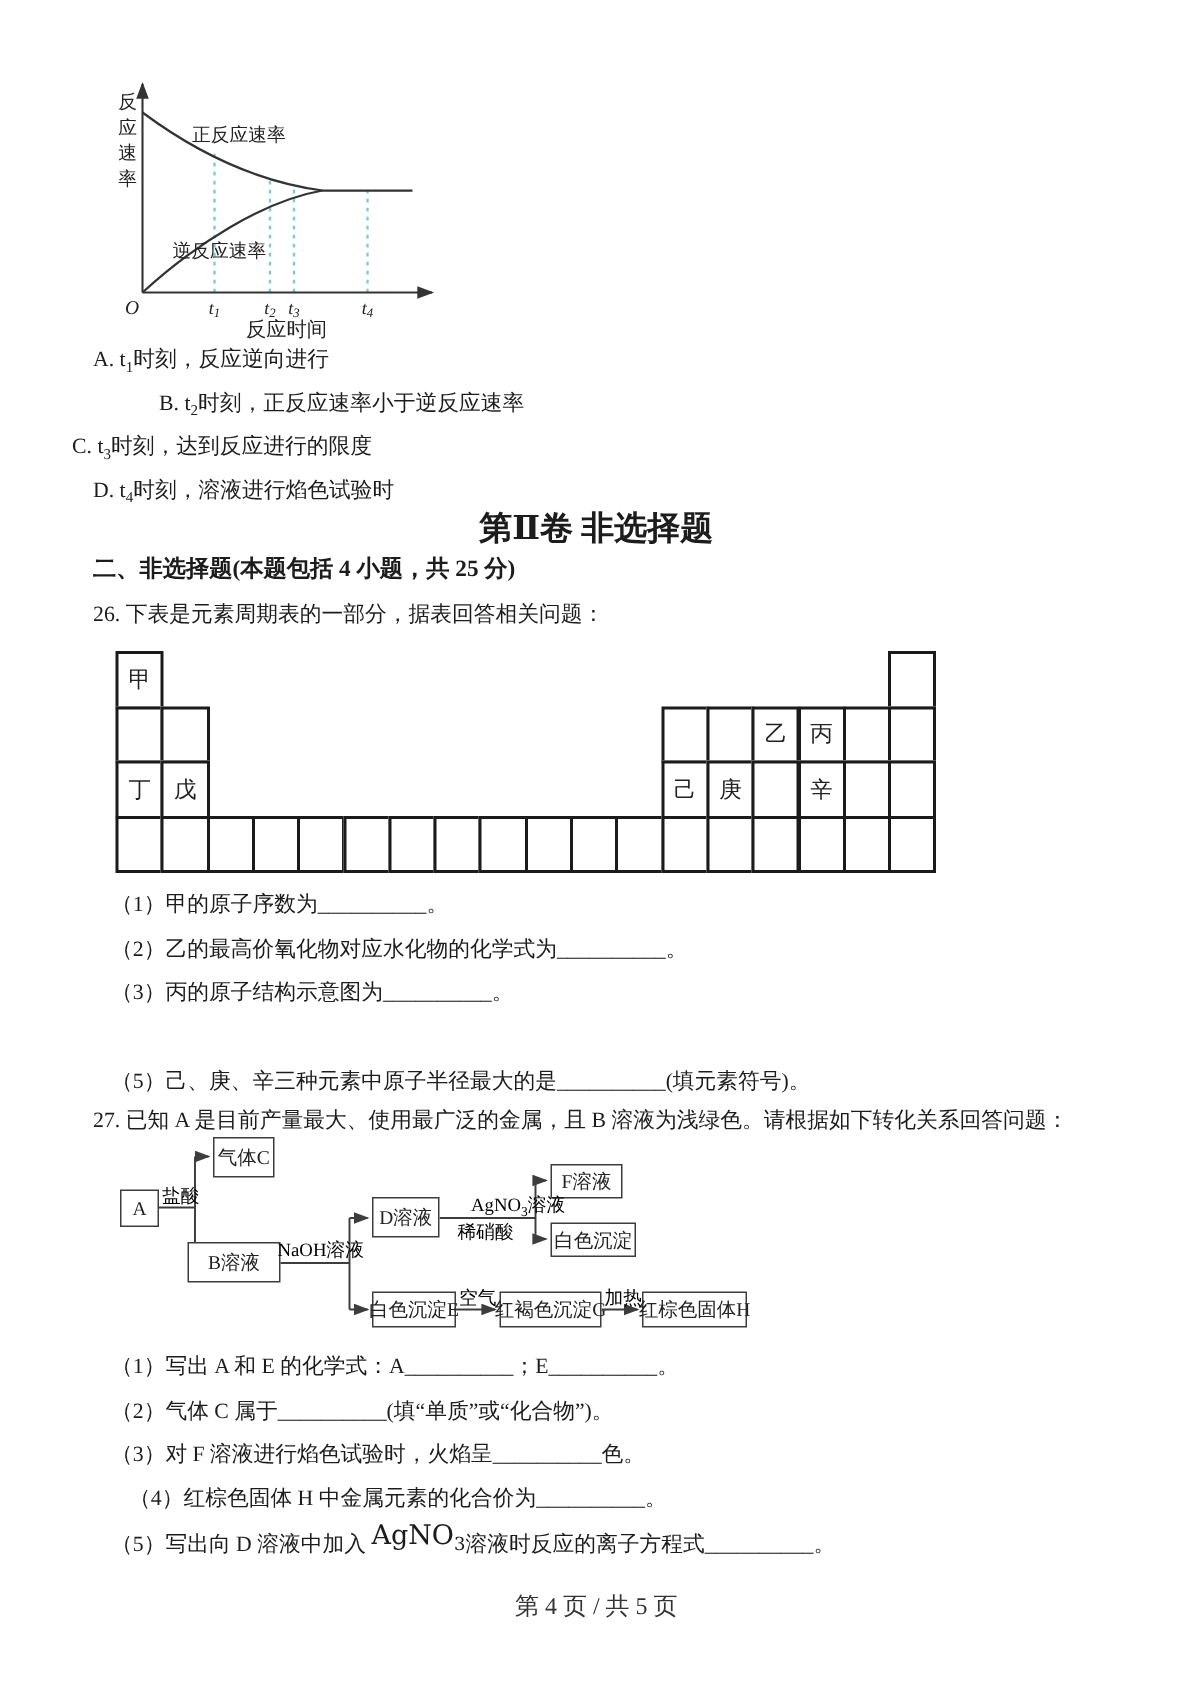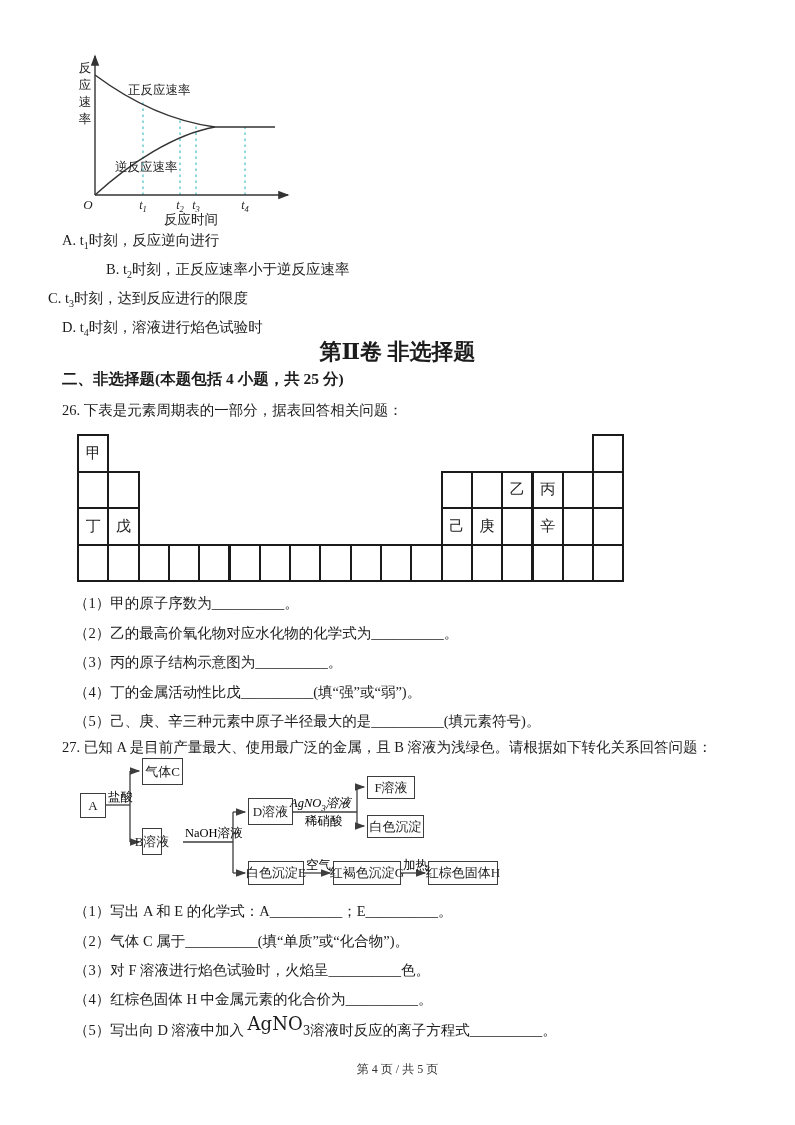--- a/index.html
+++ b/index.html
@@ -24,21 +24,21 @@
   .flow{position:absolute;left:75px;top:753px;width:470px;height:140px;}
   .fbox{
     position:absolute;box-sizing:border-box;border:1.5px solid #3d3d3d;background:#fff;
     display:flex;align-items:center;justify-content:center;
     font-size:13px;white-space:nowrap;color:#222;
   }
   .flabel{position:absolute;font-size:12.5px;white-space:nowrap;color:#000000;}
   .flabel sub{font-size:9px;}
   .formula{font-size:18px;position:relative;top:-5px;font-family:"DejaVu Serif",serif;}
   .formula sub{font-size:12px;}
-  .footer{width:795px;text-align:center;font-size:12px;color:#333;}
+  .footer{width:795px;text-align:center;font-size:16px;color:#333;}
   svg text{font-family:"Liberation Serif","DejaVu Serif",serif;fill:#222;}
   .it{font-style:italic;}
 </style>
 </head>
 <body>
 
 <div class="page">
 
   <svg class="abs" style="left:58px;top:44px;" width="290" height="185" viewBox="0 0 290 185">
     <defs>
@@ -117,21 +117,20 @@
       <div class="pt-cell" style="left: 393.9px; top: 109.5px;"></div>
       <div class="pt-cell" style="left: 424.2px; top: 109.5px;"></div>
       <div class="pt-cell" style="left: 454.5px; top: 109.5px;"></div>
       <div class="pt-cell" style="left: 484.8px; top: 109.5px;"></div>
       <div class="pt-cell" style="left: 515.1px; top: 109.5px;"></div>
     </div>
 
   <div class="abs txt" style="left:74px;top:593px;">（1）甲的原子序数为__________。</div>
   <div class="abs txt" style="left:74px;top:623px;">（2）乙的最高价氧化物对应水化物的化学式为__________。</div>
   <div class="abs txt" style="left:74px;top:652px;">（3）丙的原子结构示意图为__________。</div>
-  <div class="abs txt" style="left:74px;top:682px;">（4）丁的金属活动性比戊__________(填“强”或“弱”)。</div>
   <div class="abs txt" style="left:74px;top:711px;">（5）己、庚、辛三种元素中原子半径最大的是__________(填元素符号)。</div>
 
   <div class="abs txt" style="left:62px;top:737px;">27. 已知 A 是目前产量最大、使用最广泛的金属，且 B 溶液为浅绿色。请根据如下转化关系回答问题：</div>
 
   <div class="flow">
     <svg width="470" height="140" viewBox="0 0 470 140" style="position:absolute;left:0;top:0;">
       <defs>
         <marker id="arr2" markerWidth="9" markerHeight="8" refX="7" refY="3" orient="auto">
           <path d="M0,0 L8,3 L0,6 Z" fill="#3d3d3d"></path>
         </marker>
@@ -149,37 +148,37 @@
         <line x1="282" y1="34" x2="282" y2="73"></line>
         <line x1="282" y1="34" x2="289" y2="34" marker-end="url(#arr2)"></line>
         <line x1="282" y1="73" x2="289" y2="73" marker-end="url(#arr2)"></line>
         <line x1="229" y1="120" x2="255" y2="120" marker-end="url(#arr2)"></line>
         <line x1="326" y1="120" x2="350" y2="120" marker-end="url(#arr2)"></line>
       </g>
     </svg>
 
     <div class="fbox" style="left:5px;top:40px;width:26px;height:25px;">A</div>
     <div class="fbox" style="left:67px;top:5px;width:41px;height:27px;">气体C</div>
-    <div class="fbox" style="left:67px;top:75px;width:20px;height:27px;">B溶液</div>
+    <div class="fbox" style="left:50px;top:75px;width:62px;height:27px;">B溶液</div>
     <div class="fbox" style="left:173px;top:45px;width:45px;height:27px;">D溶液</div>
     <div class="fbox" style="left:173px;top:108px;width:56px;height:24px;">白色沉淀E</div>
     <div class="fbox" style="left:292px;top:23px;width:48px;height:23px;">F溶液</div>
     <div class="fbox" style="left:292px;top:62px;width:57px;height:23px;">白色沉淀</div>
     <div class="fbox" style="left:258px;top:108px;width:68px;height:24px;">红褐色沉淀G</div>
     <div class="fbox" style="left:353px;top:108px;width:70px;height:24px;">红棕色固体H</div>
 
     <div class="flabel" style="left:33px;top:36px;">盐酸</div>
     <div class="flabel" style="left:110px;top:72px;">NaOH溶液</div>
-    <div class="flabel" style="left:215px;top:42px;font-style:italic;"><span>AgNO</span><sub>3</sub><span>溶液</span></div>
+    <div class="flabel" style="left:239px;top:42px;"><span>AgNO</span><sub>3</sub><span>溶液</span></div>
     <div class="flabel" style="left:230px;top:60px;">稀硝酸</div>
     <div class="flabel" style="left:231px;top:104px;">空气</div>
     <div class="flabel" style="left:328px;top:104px;">加热</div>
   </div>
 
   <div class="abs txt" style="left:74px;top:901px;">（1）写出 A 和 E 的化学式：A__________；E__________。</div>
   <div class="abs txt" style="left:74px;top:931px;">（2）气体 C 属于__________(填“单质”或“化合物”)。</div>
   <div class="abs txt" style="left:74px;top:960px;">（3）对 F 溶液进行焰色试验时，火焰呈__________色。</div>
-  <div class="abs txt" style="left:74px;top:989px;">（4）红棕色固体 H 中金属元素的化合价为__________。</div>
+  <div class="abs txt" style="left:86px;top:989px;">（4）红棕色固体 H 中金属元素的化合价为__________。</div>
   <div class="abs txt" style="left:74px;top:1019px;"><span>（5）写出向 D 溶液中加入</span> <span class="formula"><span>AgNO</span><sub>3</sub></span><span>溶液时反应的离子方程式__________。</span></div>
 
   <div class="abs footer" style="left:0;top:1061px;">第 4 页 / 共 5 页</div>
 
 </div>
 
 </body></html>

